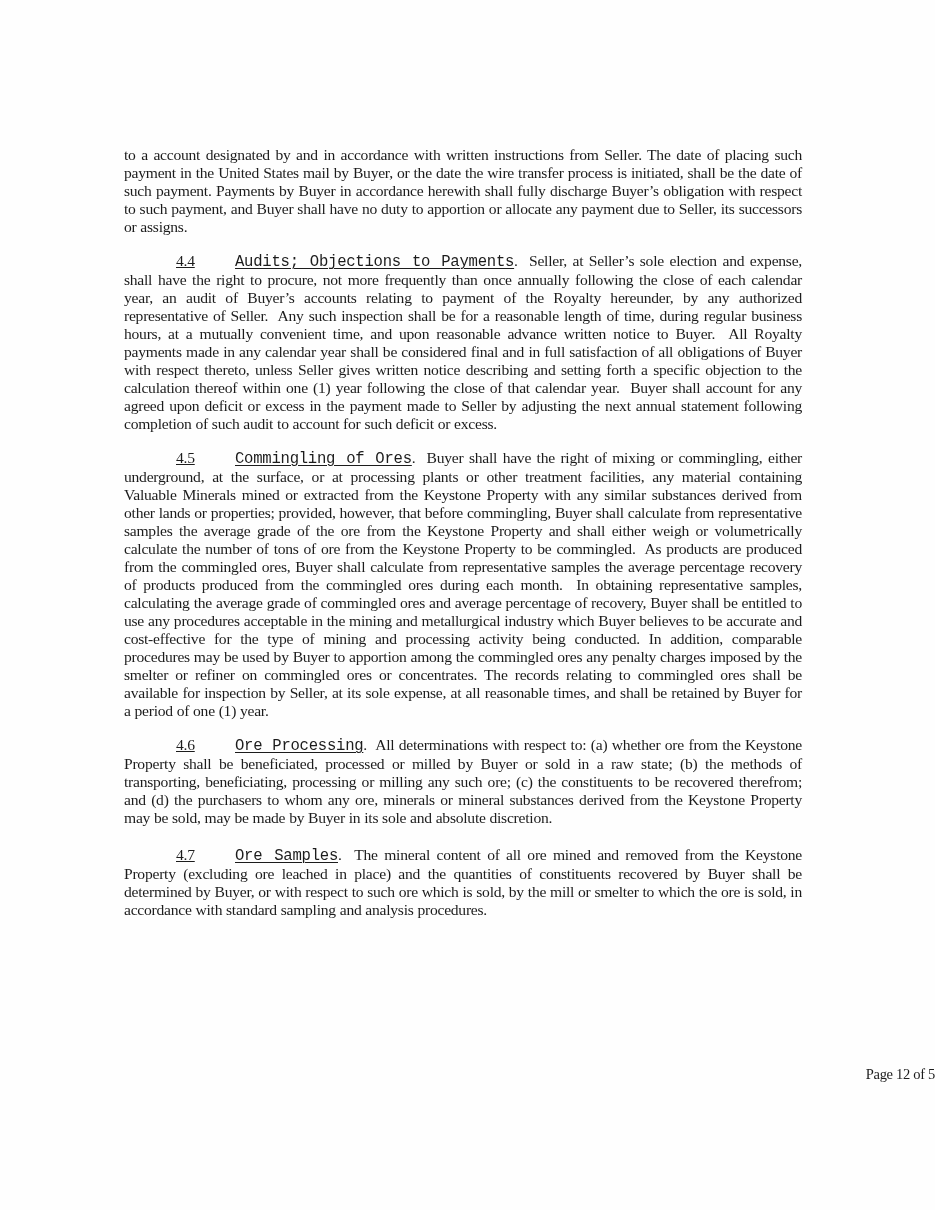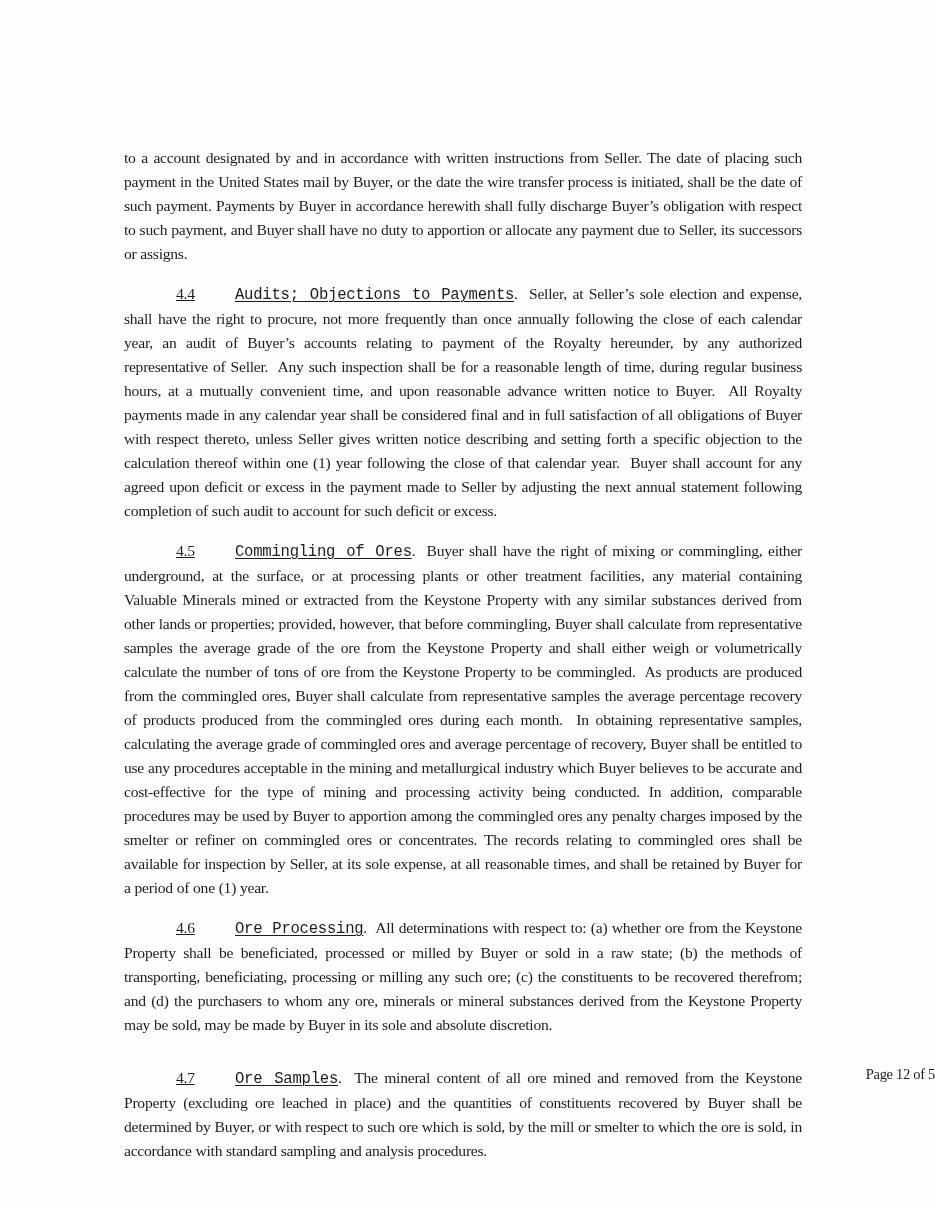--- a/index.html
+++ b/index.html
@@ -25,26 +25,26 @@
     }
     .body-text {
       position: absolute;
       left: 124px;
       top: 146px;
       width: 678px;
     }
     .para {
       margin: 0 0 16px 0;
       font-size: 15.6px;
-      line-height: 24px;
+      line-height: 18px;
       text-align: justify;
       letter-spacing: -0.25px;
       word-spacing: 0.2px;
     }
-    .para.p4 { margin-bottom: 29px; }
+    .para.p4 { margin-bottom: 19px; }
     .sec-num {
       display: inline-block;
       padding-left: 52px;
       width: 59px;
       text-decoration: underline;
     }
     .sec-head {
       text-decoration: underline;
       text-underline-offset: 2px;
       text-decoration-thickness: 1px;

